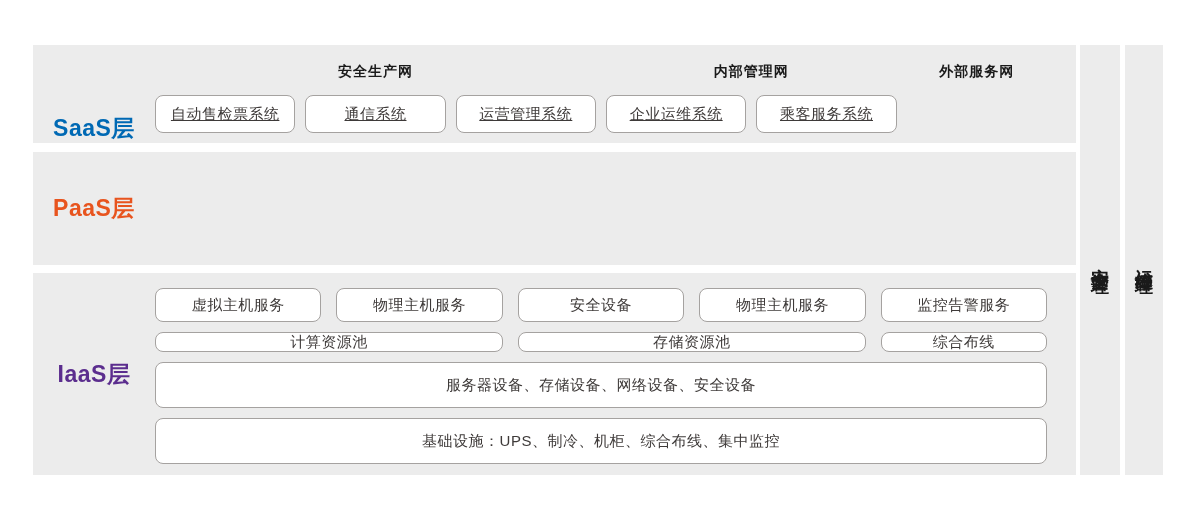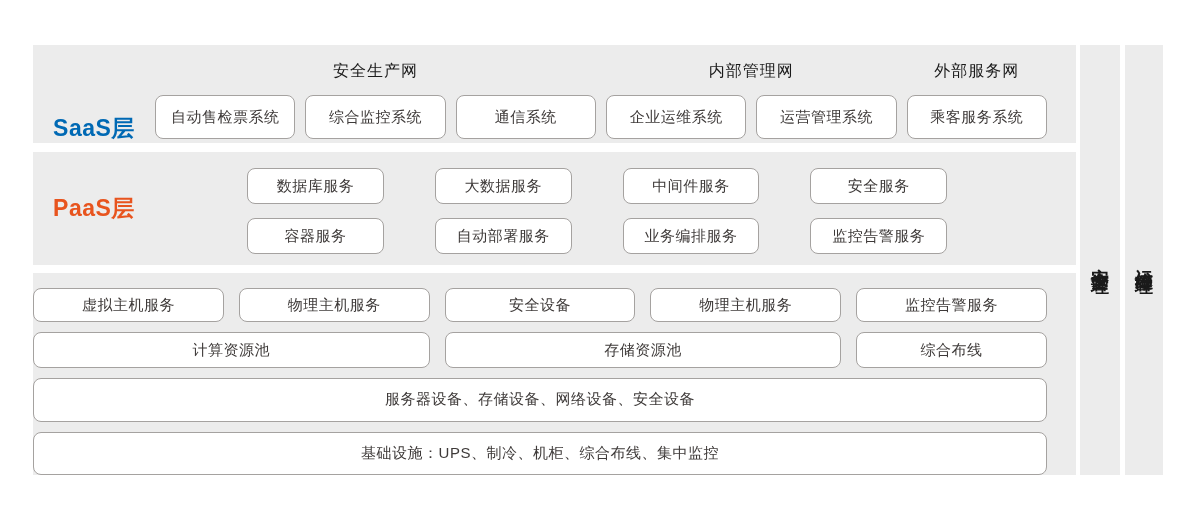--- a/index.html
+++ b/index.html
@@ -25,32 +25,32 @@
   .paas .layer-label{color:var(--paas_label);}
   .iaas .layer-label{color:var(--iaas_label);}
 
   .layer-content{flex:1;box-sizing:border-box;}
   .saas-content{padding:15px 29px 0 0;}
   .paas-content{padding:16px 129px 0 92px;}
   .iaas-content{padding:15px 29px 0 0;display:flex;flex-direction:column;gap:10px;}
 
   .saas-headers{display:grid;grid-template-columns:repeat(6,1fr);gap:10px;height:22px;}
   .net-header{
-    text-align:center;line-height:22px;font-weight:normal;font-size:16px;
+    text-align:center;line-height:22px;font-weight:bold;font-size:14px;
     color:var(--header_text);letter-spacing:1px;
   }
   .saas-boxes{margin-top:13px;display:grid;grid-template-columns:repeat(6,1fr);gap:10px;}
-  .saas-boxes .box{height:44px;}
+  .saas-boxes .box{height:38px;text-decoration:underline;}
 
   .paas-grid{display:grid;grid-template-columns:repeat(4,1fr);column-gap:51px;row-gap:14px;}
   .paas-grid .box{height:36px;}
 
   .iaas-row1,.iaas-row2{display:grid;grid-template-columns:repeat(5,1fr);gap:15px;border-radius:11px;}
   .iaas-row1 .box{height:34px;}
-  .iaas-row2 .box{height:36px;}
+  .iaas-row2 .box{height:20px;}
   .span2{grid-column:span 2;}
   .box.full{height:46px;}
 
   .box{
     box-sizing:border-box;background:var(--box_bg);
     border:1px solid var(--box_border);border-radius:8px;
     display:flex;align-items:center;justify-content:center;
     font-size:15px;color:var(--box_text);letter-spacing:0.5px;white-space:nowrap;
   }
 
@@ -75,46 +75,34 @@
     <section class="layer saas">
       <div class="layer-label">SaaS层</div>
       <div class="layer-content saas-content">
         <div class="saas-headers" id="saas-headers">
             <div class="net-header" style="grid-column: span 3;">安全生产网</div>
             <div class="net-header" style="grid-column: span 2;">内部管理网</div>
             <div class="net-header" style="grid-column: span 1;">外部服务网</div>
           </div>
         <div class="saas-boxes" id="saas-boxes">
             <div class="box">自动售检票系统</div>
-            <div class="box">综合监控系统</div>
             <div class="box">通信系统</div>
+            <div class="box">运营管理系统</div>
             <div class="box">企业运维系统</div>
-            <div class="box">运营管理系统</div>
             <div class="box">乘客服务系统</div>
           </div>
       </div>
     </section>
 
     <section class="layer paas">
       <div class="layer-label">PaaS层</div>
-      <div class="layer-content paas-content">
-        <div class="paas-grid" id="paas-grid">
-            <div class="box">数据库服务</div>
-            <div class="box">大数据服务</div>
-            <div class="box">中间件服务</div>
-            <div class="box">安全服务</div>
-            <div class="box">容器服务</div>
-            <div class="box">自动部署服务</div>
-            <div class="box">业务编排服务</div>
-            <div class="box">监控告警服务</div>
-          </div>
-      </div>
     </section>
 
     <section class="layer iaas">
+      <div class="layer-label">IaaS层</div>
       <div class="layer-content iaas-content">
         <div class="iaas-row1" id="iaas-row1">
             <div class="box">虚拟主机服务</div>
             <div class="box">物理主机服务</div>
             <div class="box">安全设备</div>
             <div class="box">物理主机服务</div>
             <div class="box">监控告警服务</div>
           </div>
         <div class="iaas-row2" id="iaas-row2">
             <div class="box span2">计算资源池</div>

